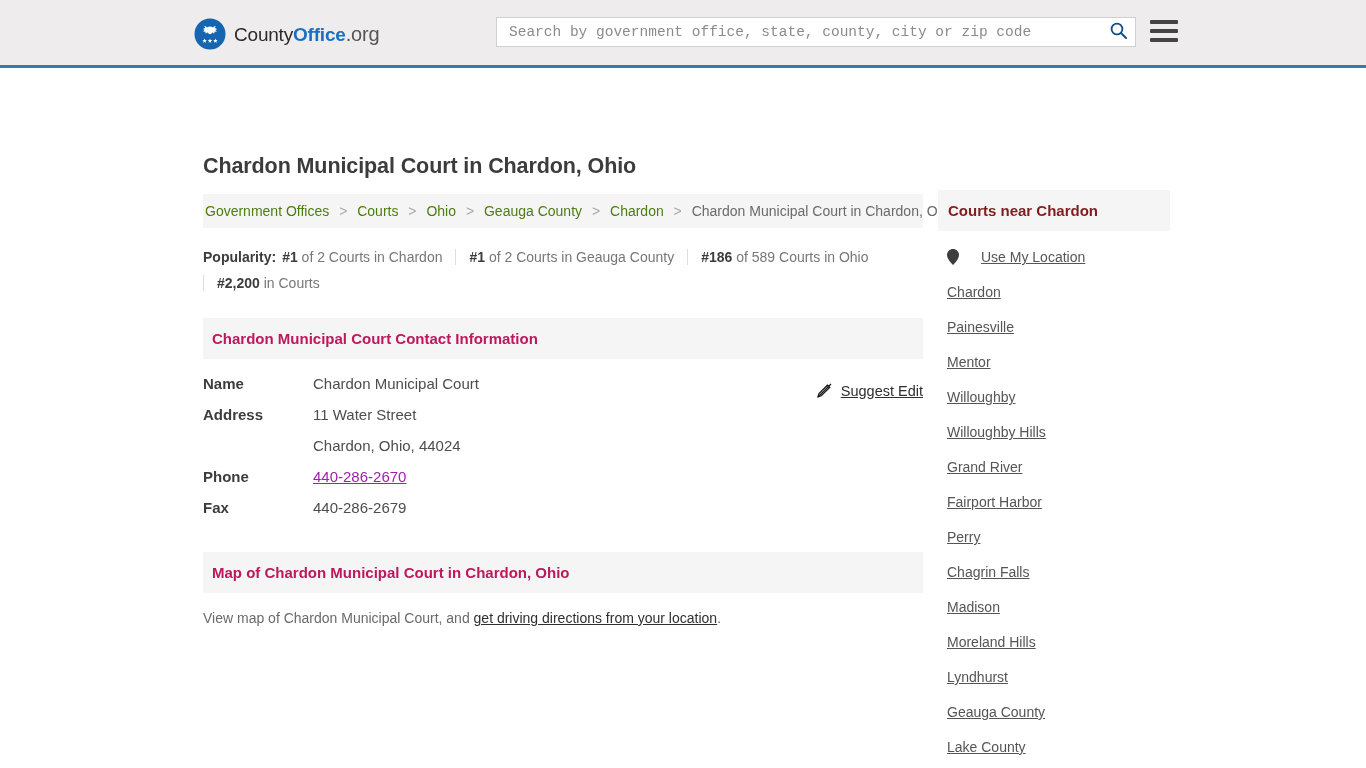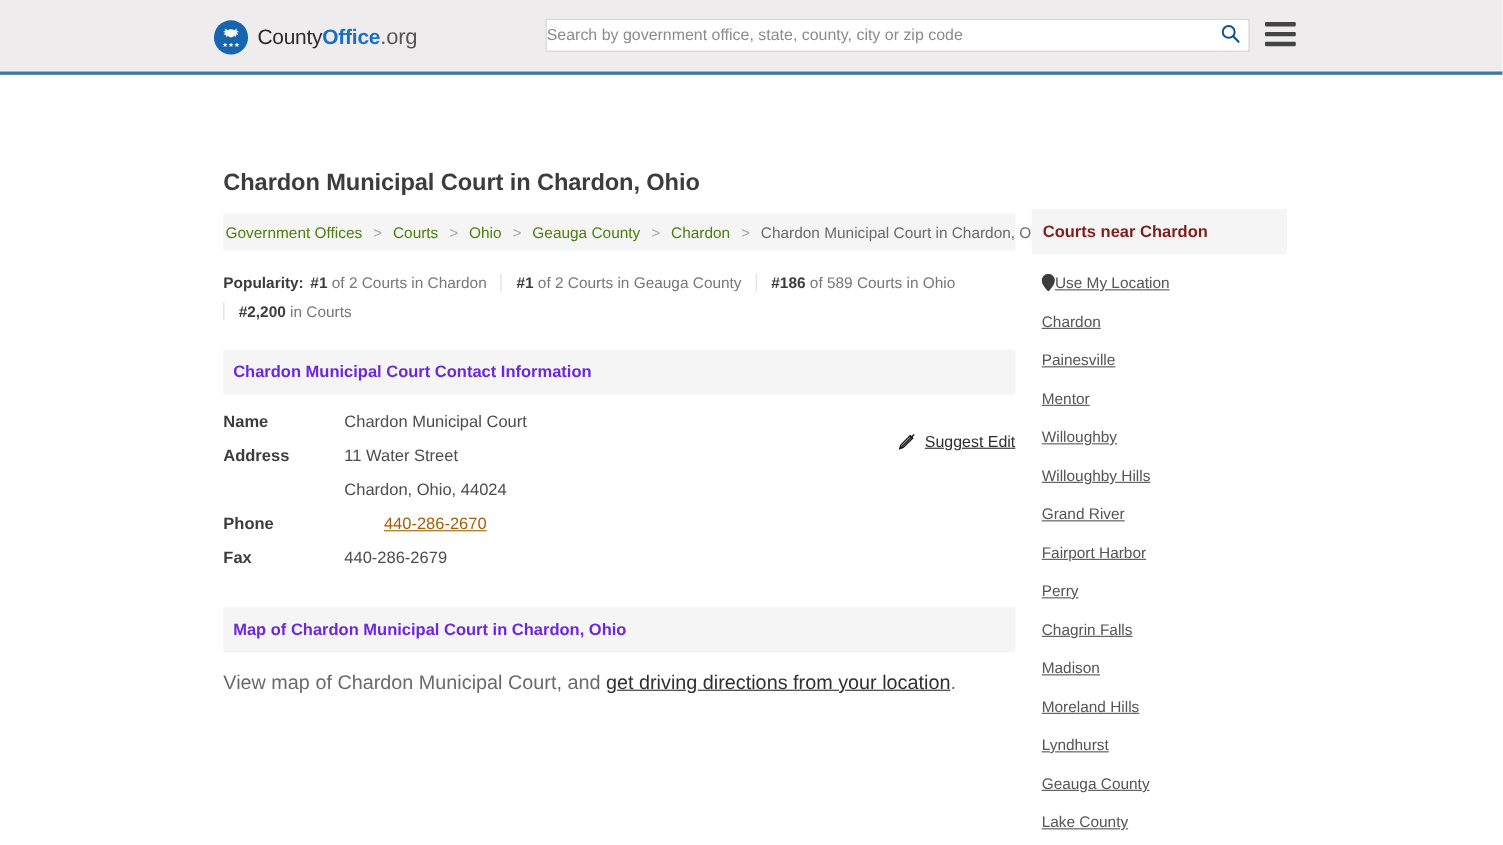--- a/index.html
+++ b/index.html
@@ -51,24 +51,24 @@
     background: #ffffff;
     border: 1px solid #cfcfcf;
     display: flex;
     align-items: center;
   }
   .search-input {
     flex: 1;
     border: none;
     outline: none;
     height: 28px;
-    padding: 0 0;
+    padding: 0 12px;
     font-size: 14.5px;
     color: #444;
-    font-family: Liberation Sans, sans-serif;
+    font-family: Liberation Mono, monospace;
     background: transparent;
   }
   .search-input::placeholder { color: #8b8b8b; }
   .search-btn {
     width: 34px; height: 28px;
     border: none; background: transparent;
     cursor: pointer;
     display: flex; align-items: center; justify-content: center;
   }
   .hamburger {
@@ -137,21 +137,21 @@
   .popularity .item.first { padding-left: 0; border-left: none; }
   .pop-row2 { padding-left: 13px; border-left: 1px solid #dcdcdc; }
 
   
   .section-bar {
     background: #f5f5f5;
     padding: 12px 9px;
     margin-top: 22px;
     font-size: 15px;
     font-weight: bold;
-    color: #6d28d9;
+    color: #be185d;
   }
   .section-desc {
     margin-top: 17px;
     font-size: 14px;
     color: #6a6a6a;
     line-height: 20px;
   }
 
   
   .contact-block { position: relative; margin-top: 16px; }
@@ -163,56 +163,55 @@
     color: #4a4a4a;
   }
   .contact-table td.k {
     font-weight: bold;
     color: #3c3c3c;
     width: 110px;
     padding-right: 8px;
   }
   .contact-table td.v { color: #4d4d4d; }
   .contact-table a {
-    color: #a16207;
-    margin-left: 36px;
+    color: #a21caf;
   }
   .suggest-edit {
     position: absolute;
     right: 0;
-    top: 18px;
+    top: 7px;
     display: flex;
     align-items: center;
     gap: 8px;
     font-size: 14.5px;
     white-space: nowrap;
   }
   .suggest-edit a { color: #2f2f2f; text-decoration: underline; }
   .edit-icon { width: 17px; height: 17px; display: block; }
 
   .map-desc {
     margin-top: 17px;
-    font-size: 18px;
+    font-size: 14px;
     color: #6a6a6a;
   }
   .map-desc a { color: #2f2f2f; text-decoration: underline; }
 
   
   .sidebar-header {
     background: #f5f5f5;
     padding: 12px 10px;
     font-size: 15px;
     font-weight: bold;
     color: #7f1d1d;
   }
   .sidebar-list { margin-top: 18px; }
   .sidebar-row {
     display: flex;
     align-items: center;
-    gap: 0;
+    gap: 22px;
     margin-bottom: 19px;
     padding-left: 9px;
     font-size: 14px;
   }
   .sidebar-row a {
     color: #555555;
     text-decoration: underline;
     font-size: 14px;
   }
   .pin-icon { width: 12px; height: 16px; flex: 0 0 12px; display:block; }

